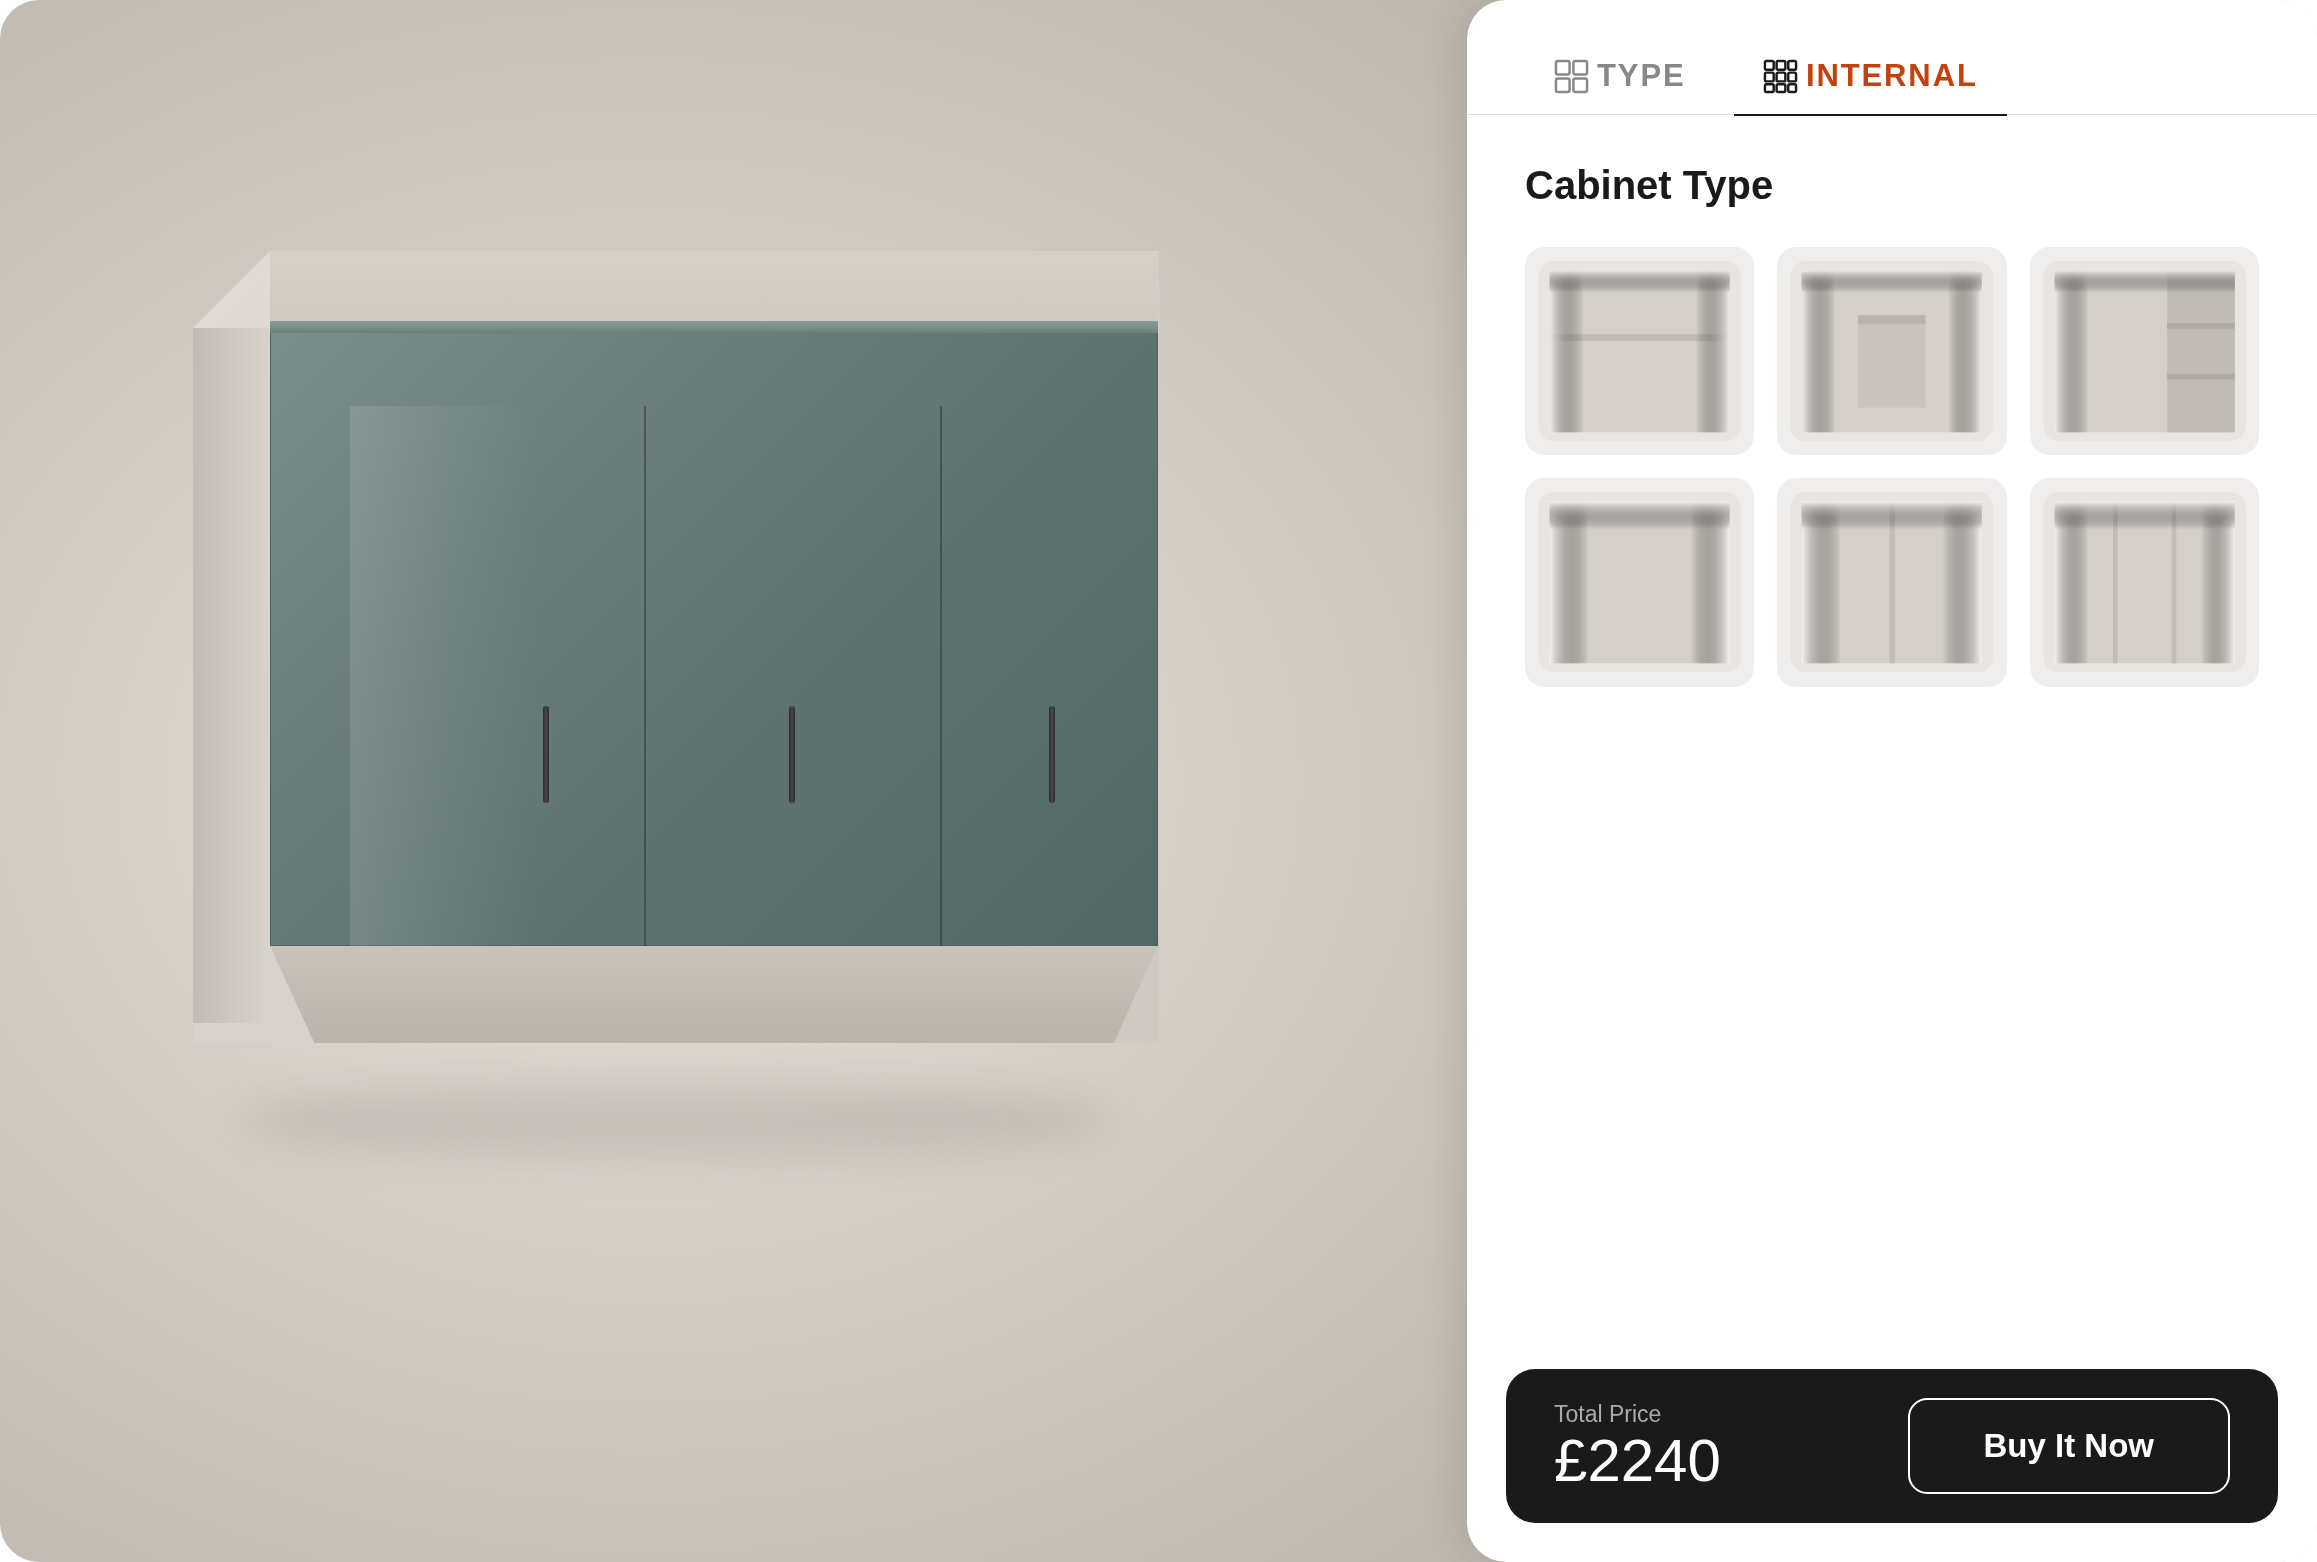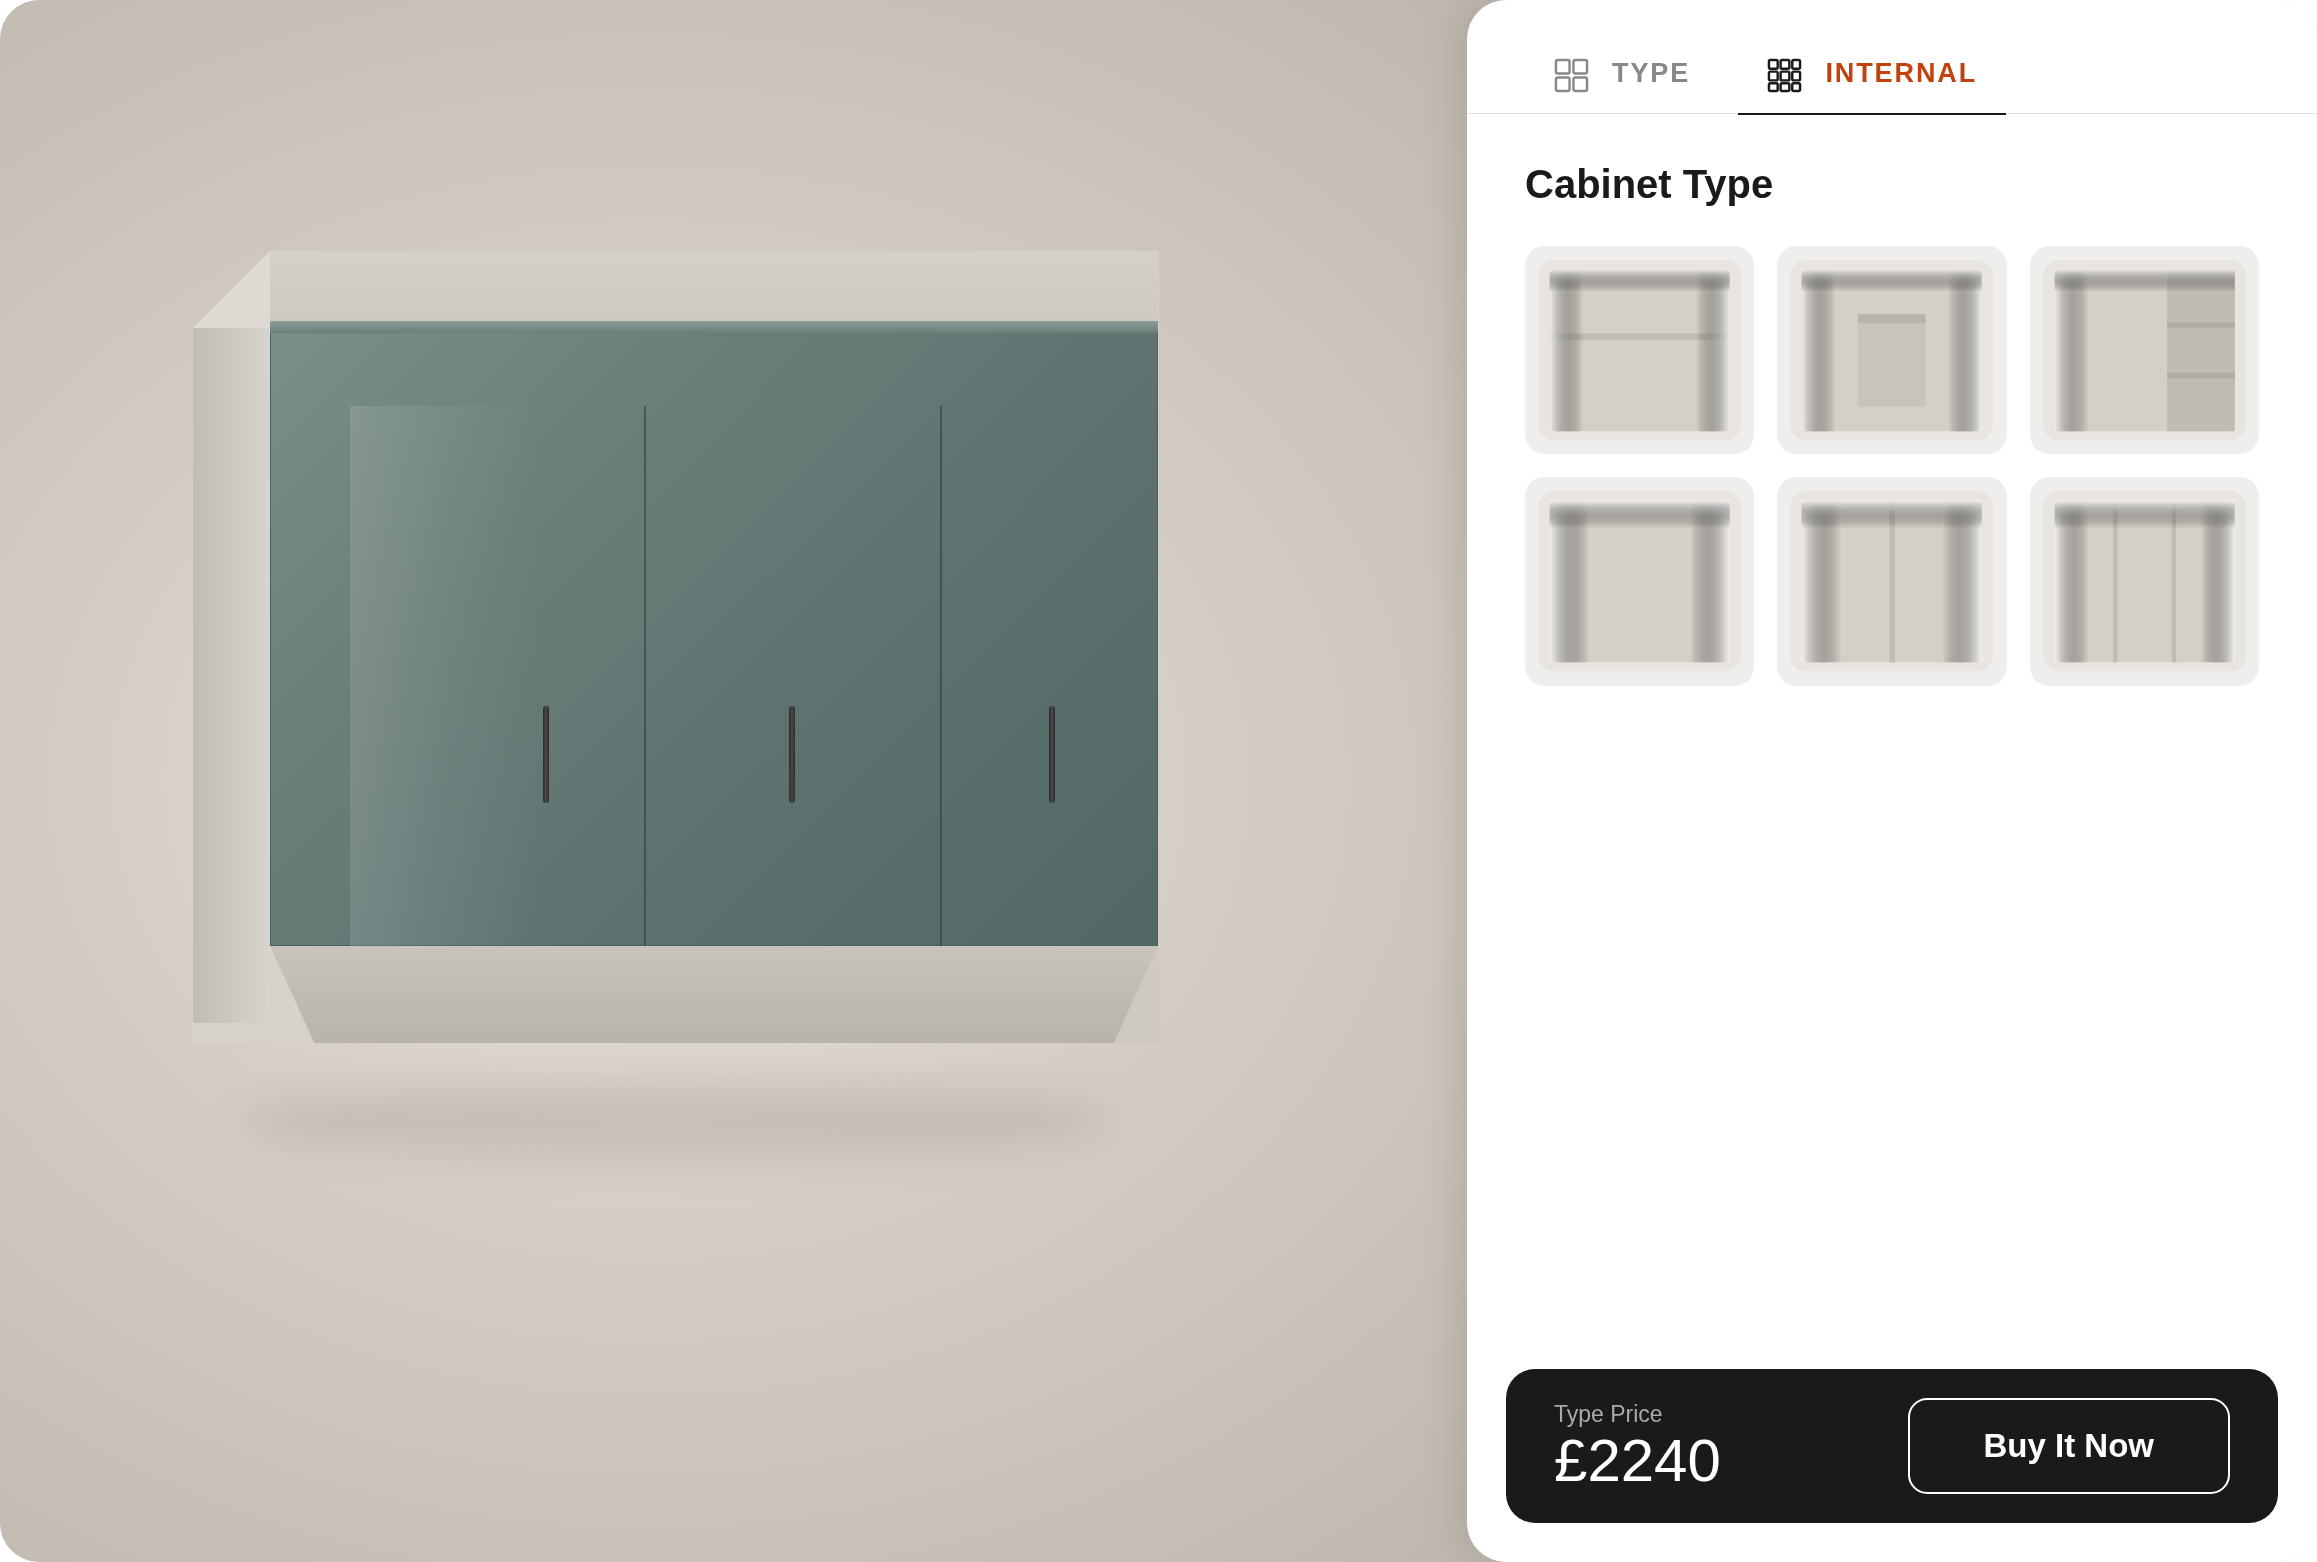--- a/index.html
+++ b/index.html
@@ -165,25 +165,25 @@
     
     .tabs-container {
       display: flex;
       padding: 39px 58px 0;
       border-bottom: 1.9px solid #e0e0e0;
       gap: 19.3px;
     }
 
     .tab {
       display: flex;
-      align-items: flex-start;
-      gap: 23px;
+      align-items: center;
+      gap: 8px;
       padding: 19.3px 29px;
       cursor: pointer;
-      font-size: 27px;
+      font-size: 31px;
       font-weight: 600;
       letter-spacing: 1.9px;
       text-transform: uppercase;
       color: #888;
       border-bottom: 2.9px solid transparent;
       margin-bottom: -1.9px;
     }
 
     .tab.active {
       color: #c2410c;
@@ -498,21 +498,21 @@
               </linearGradient>
             </defs>
           </svg>
         </div>
 
       </div>
     </div>
 
     <div class="bottom-bar">
       <div class="price-section">
-        <span class="price-label">Type Price</span>
+        <span class="price-label">Total Price</span>
         <span class="price-value">
           <span>£</span><span>2240</span>
         </span>
       </div>
       <button class="buy-button">Buy It Now</button>
     </div>
 
   </div>
 
 </div>

